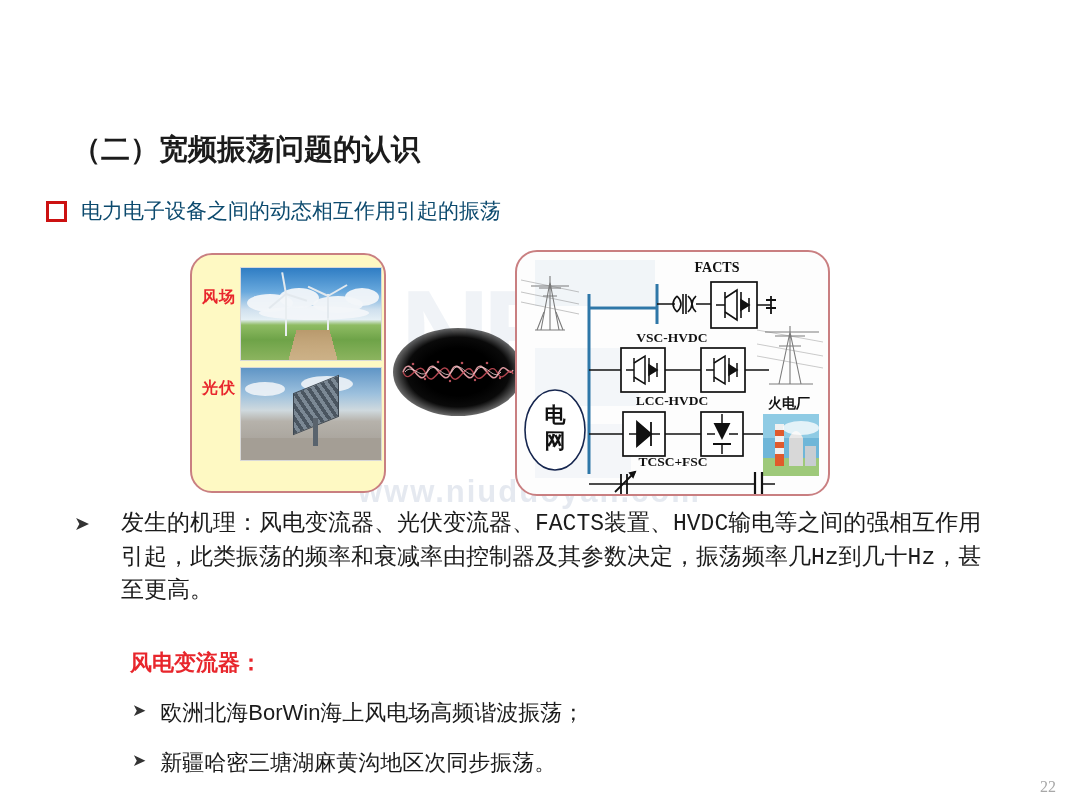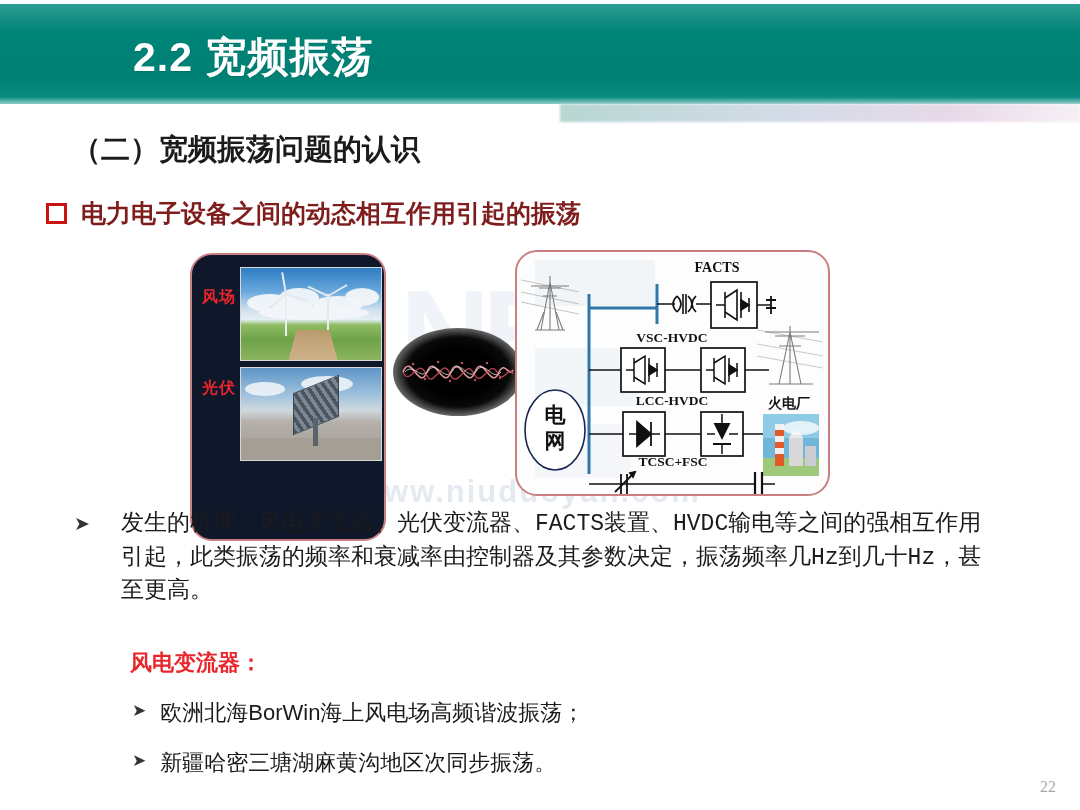--- a/index.html
+++ b/index.html
@@ -35,29 +35,29 @@
 
   
   .sec-heading{
     position:absolute;left:72px;top:130px;
     font-size:29px;font-weight:bold;color:#1b1b1b;white-space:nowrap;
   }
   .bullet-row-sq{position:absolute;left:46px;top:197px;display:flex;align-items:center;gap:14px;}
   .sq-marker{
     width:15px;height:15px;border:3px solid #cc1111;background:#fff;flex:0 0 auto;
   }
-  .bullet-sq-text{font-size:25px;font-weight:bold;color:#7f1d1d;white-space:nowrap;}
+  .bullet-sq-text{font-size:21px;font-weight:normal;color:#0c4a6e;white-space:nowrap;}
 
   
   .figure-area{position:absolute;left:190px;top:250px;width:640px;height:248px;}
 
   
   .panel-left{
-    position:absolute;left:0;top:3px;width:196px;height:288px;
-    border:2.5px solid #c97f81;border-radius:22px;background:#0f172a;
+    position:absolute;left:0;top:3px;width:196px;height:240px;
+    border:2.5px solid #c97f81;border-radius:22px;background:#fef9c3;
     box-sizing:border-box;
   }
   .panel-left .vlabels{position:absolute;left:10px;top:18px;width:34px;}
   .vlabel{
     font-size:16px;font-weight:bold;color:#e8262c;text-align:center;line-height:1.05;
     letter-spacing:1px;
   }
   .vlabel.wind{margin-top:16px;}
   .vlabel.pv{margin-top:74px;}
 
@@ -153,25 +153,20 @@
     position:absolute;left:358px;top:474px;
     font-size:31px;font-weight:bold;color:rgba(198,206,222,.45);
     letter-spacing:2px;user-select:none;
   }
 </style>
 </head>
 <body>
 
 <div class="slide">
 
-  <div class="header-wrap">
-    <div class="header-bar"></div>
-    <div class="header-title">2.2 宽频振荡</div>
-    <div class="header-underbar"></div>
-  </div>
 
   <div class="sec-heading">（二）宽频振荡问题的认识</div>
 
   <div class="bullet-row-sq">
     <span class="sq-marker"></span>
     <span class="bullet-sq-text">电力电子设备之间的动态相互作用引起的振荡</span>
   </div>
 
   <div class="wm-logo">NE</div>
   <div class="wm-url">www.niuduoyan.com</div>

